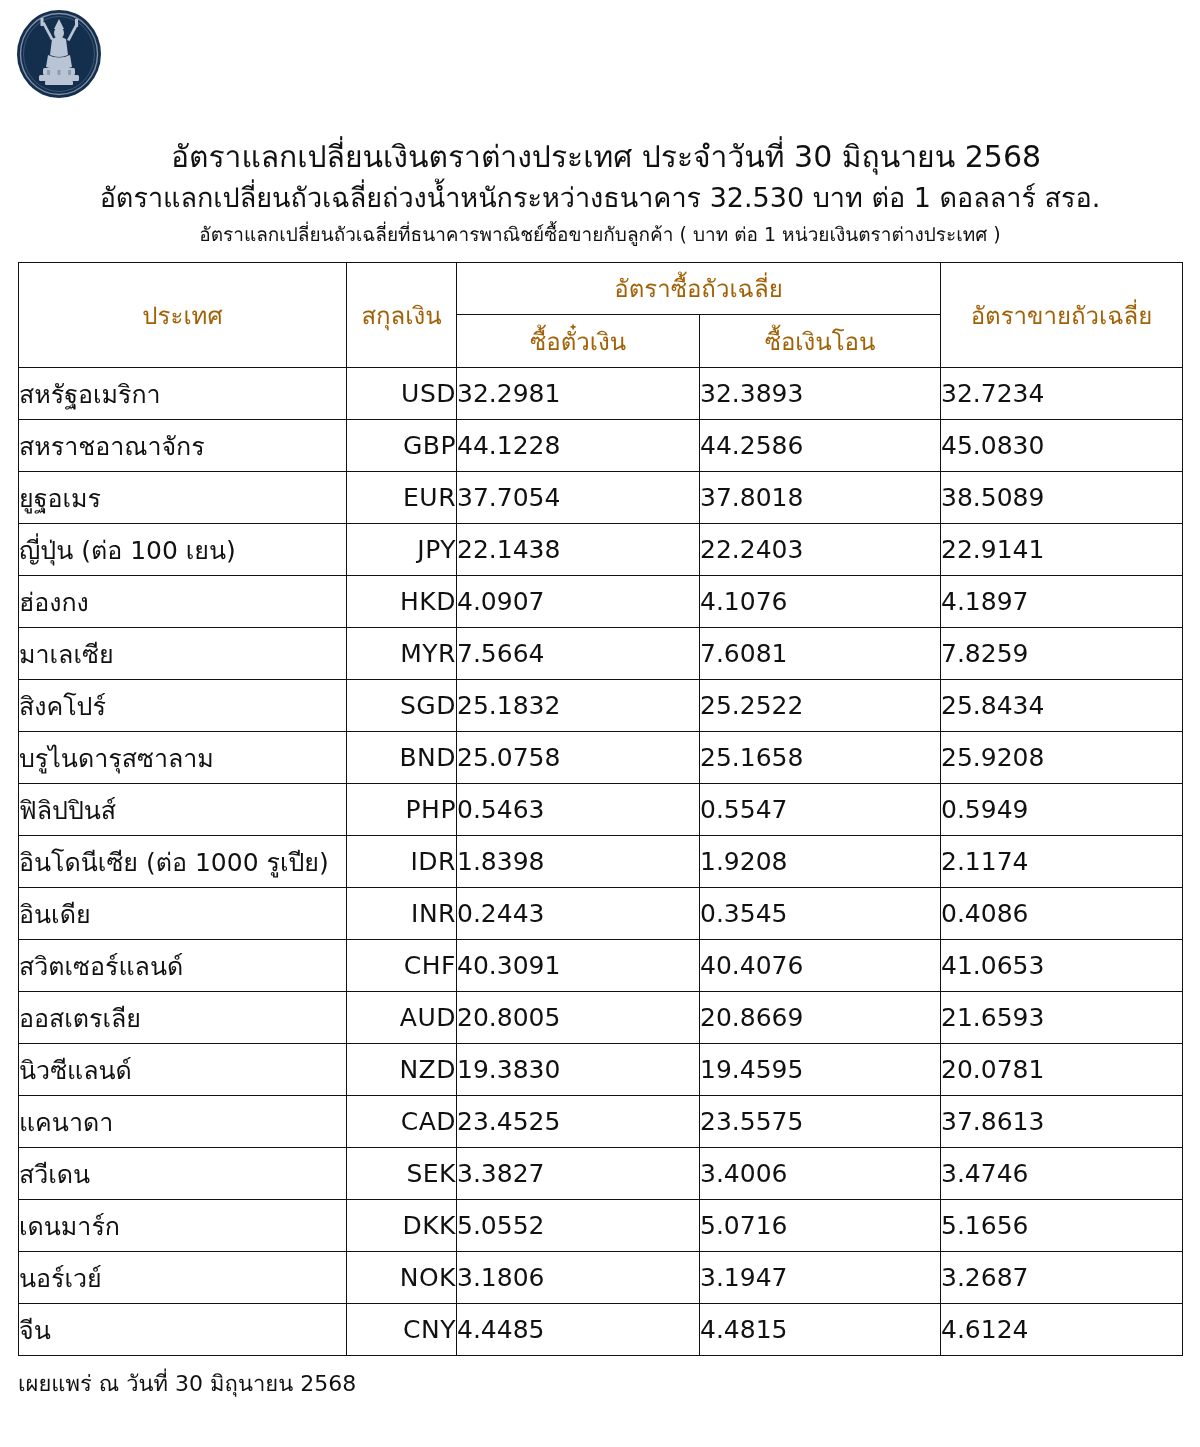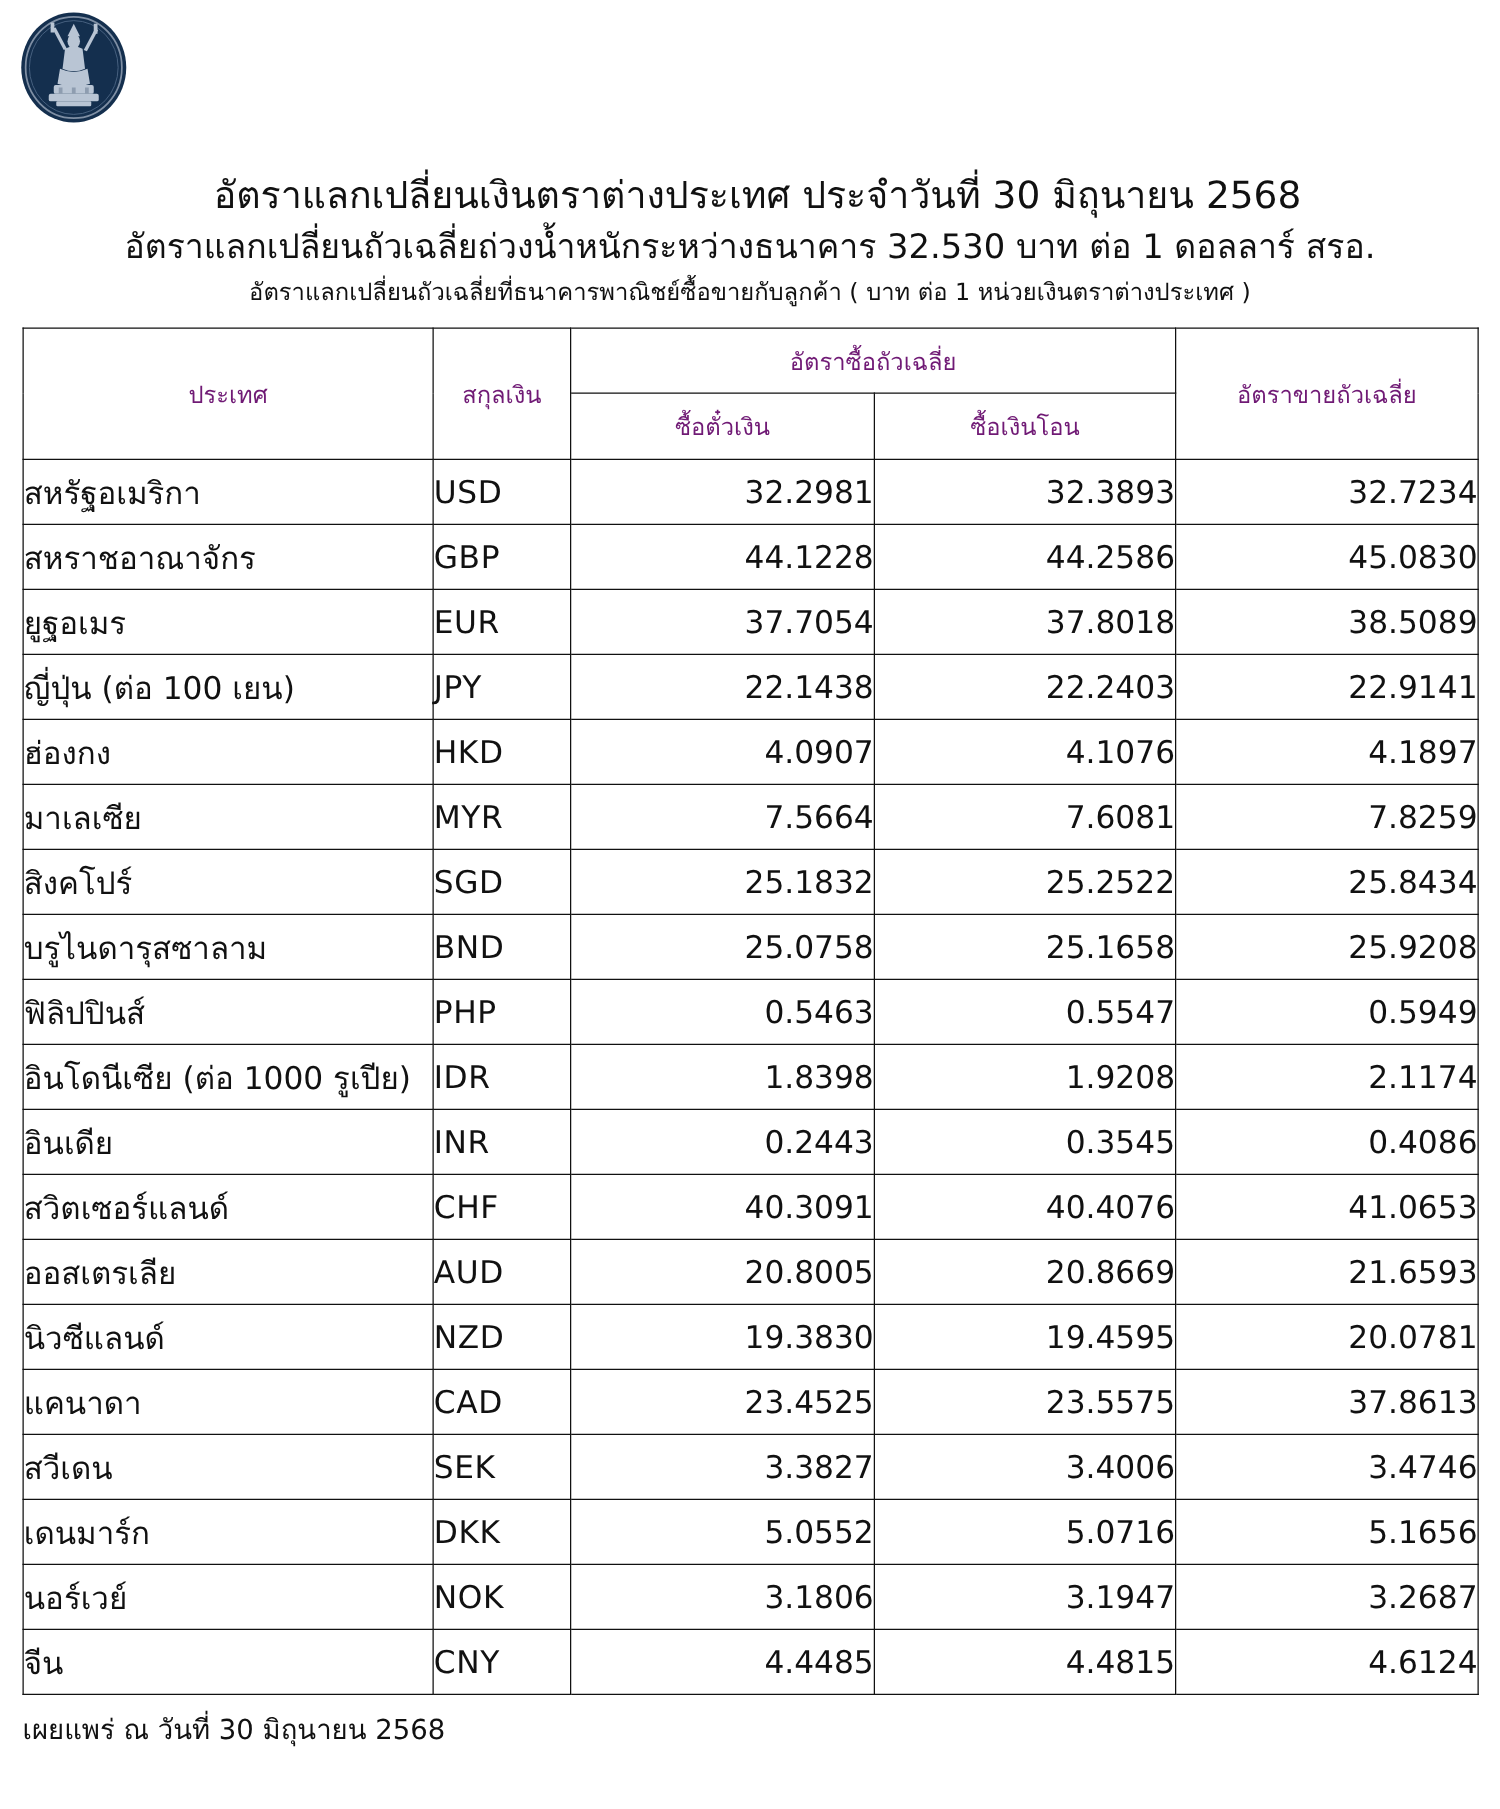--- a/index.html
+++ b/index.html
@@ -88,46 +88,46 @@
     border-collapse: collapse;
     width: 1164px;
     table-layout: fixed;
   }
   table.fx th, table.fx td {
     border: 1px solid #111111;
     padding: 0;
   }
   table.fx th {
     font-weight: 400;
-    font-size: 19px;
-    color: #701a75;
+    font-size: 24px;
+    color: #a16207;
     text-align: center;
     vertical-align: middle;
   }
   .th-group-top { height: 51px; }
   .th-sub       { height: 52px; }
 
   table.fx td {
     height: 51px;
     font-size: 25px;
     color: #111111;
     vertical-align: middle;
   }
   td.country {
     text-align: left;
     padding-left: 15px;
     font-size: 24px;
   }
   td.code {
-    text-align: left;
+    text-align: right;
     font-size: 25px;
     letter-spacing: 0.5px;
   }
   td.num {
-    text-align: right;
+    text-align: left;
     padding-right: 18px;
     font-variant-numeric: tabular-nums;
   }
 
   
   col.c-country { width: 328px; }
   col.c-code    { width: 110px; }
   col.c-bill    { width: 243px; }
   col.c-trans   { width: 241px; }
   col.c-sell    { width: 242px; }

